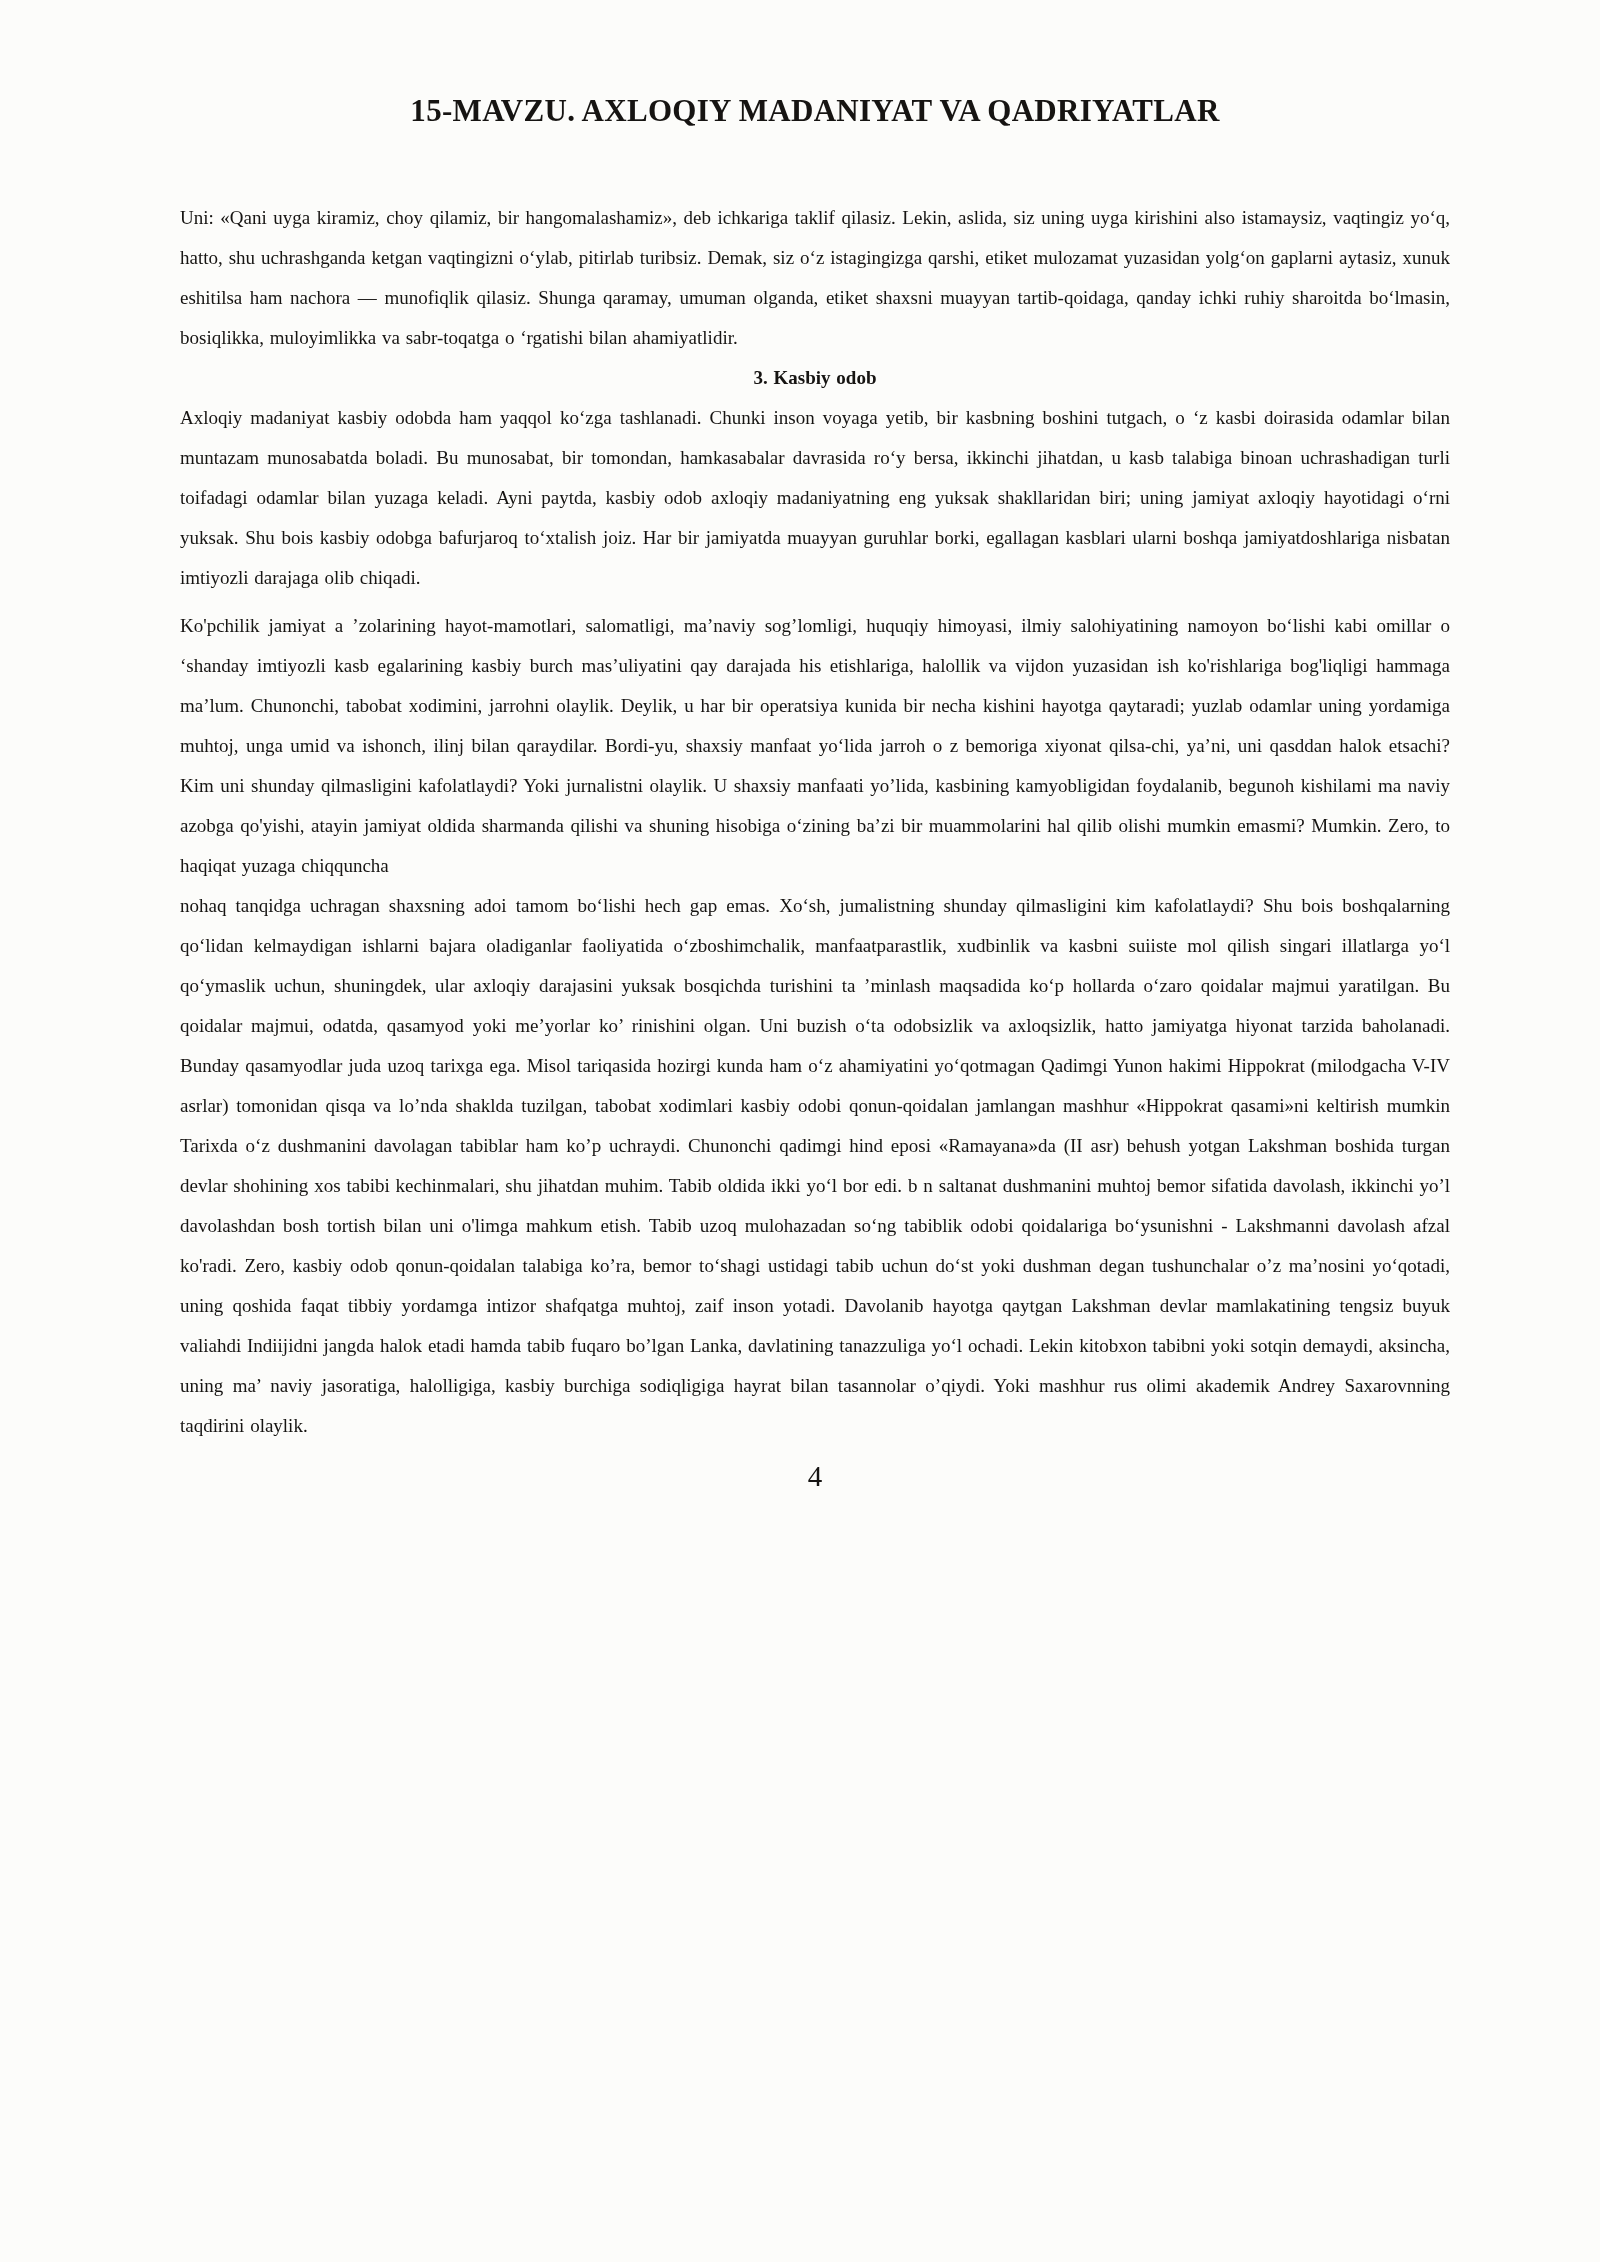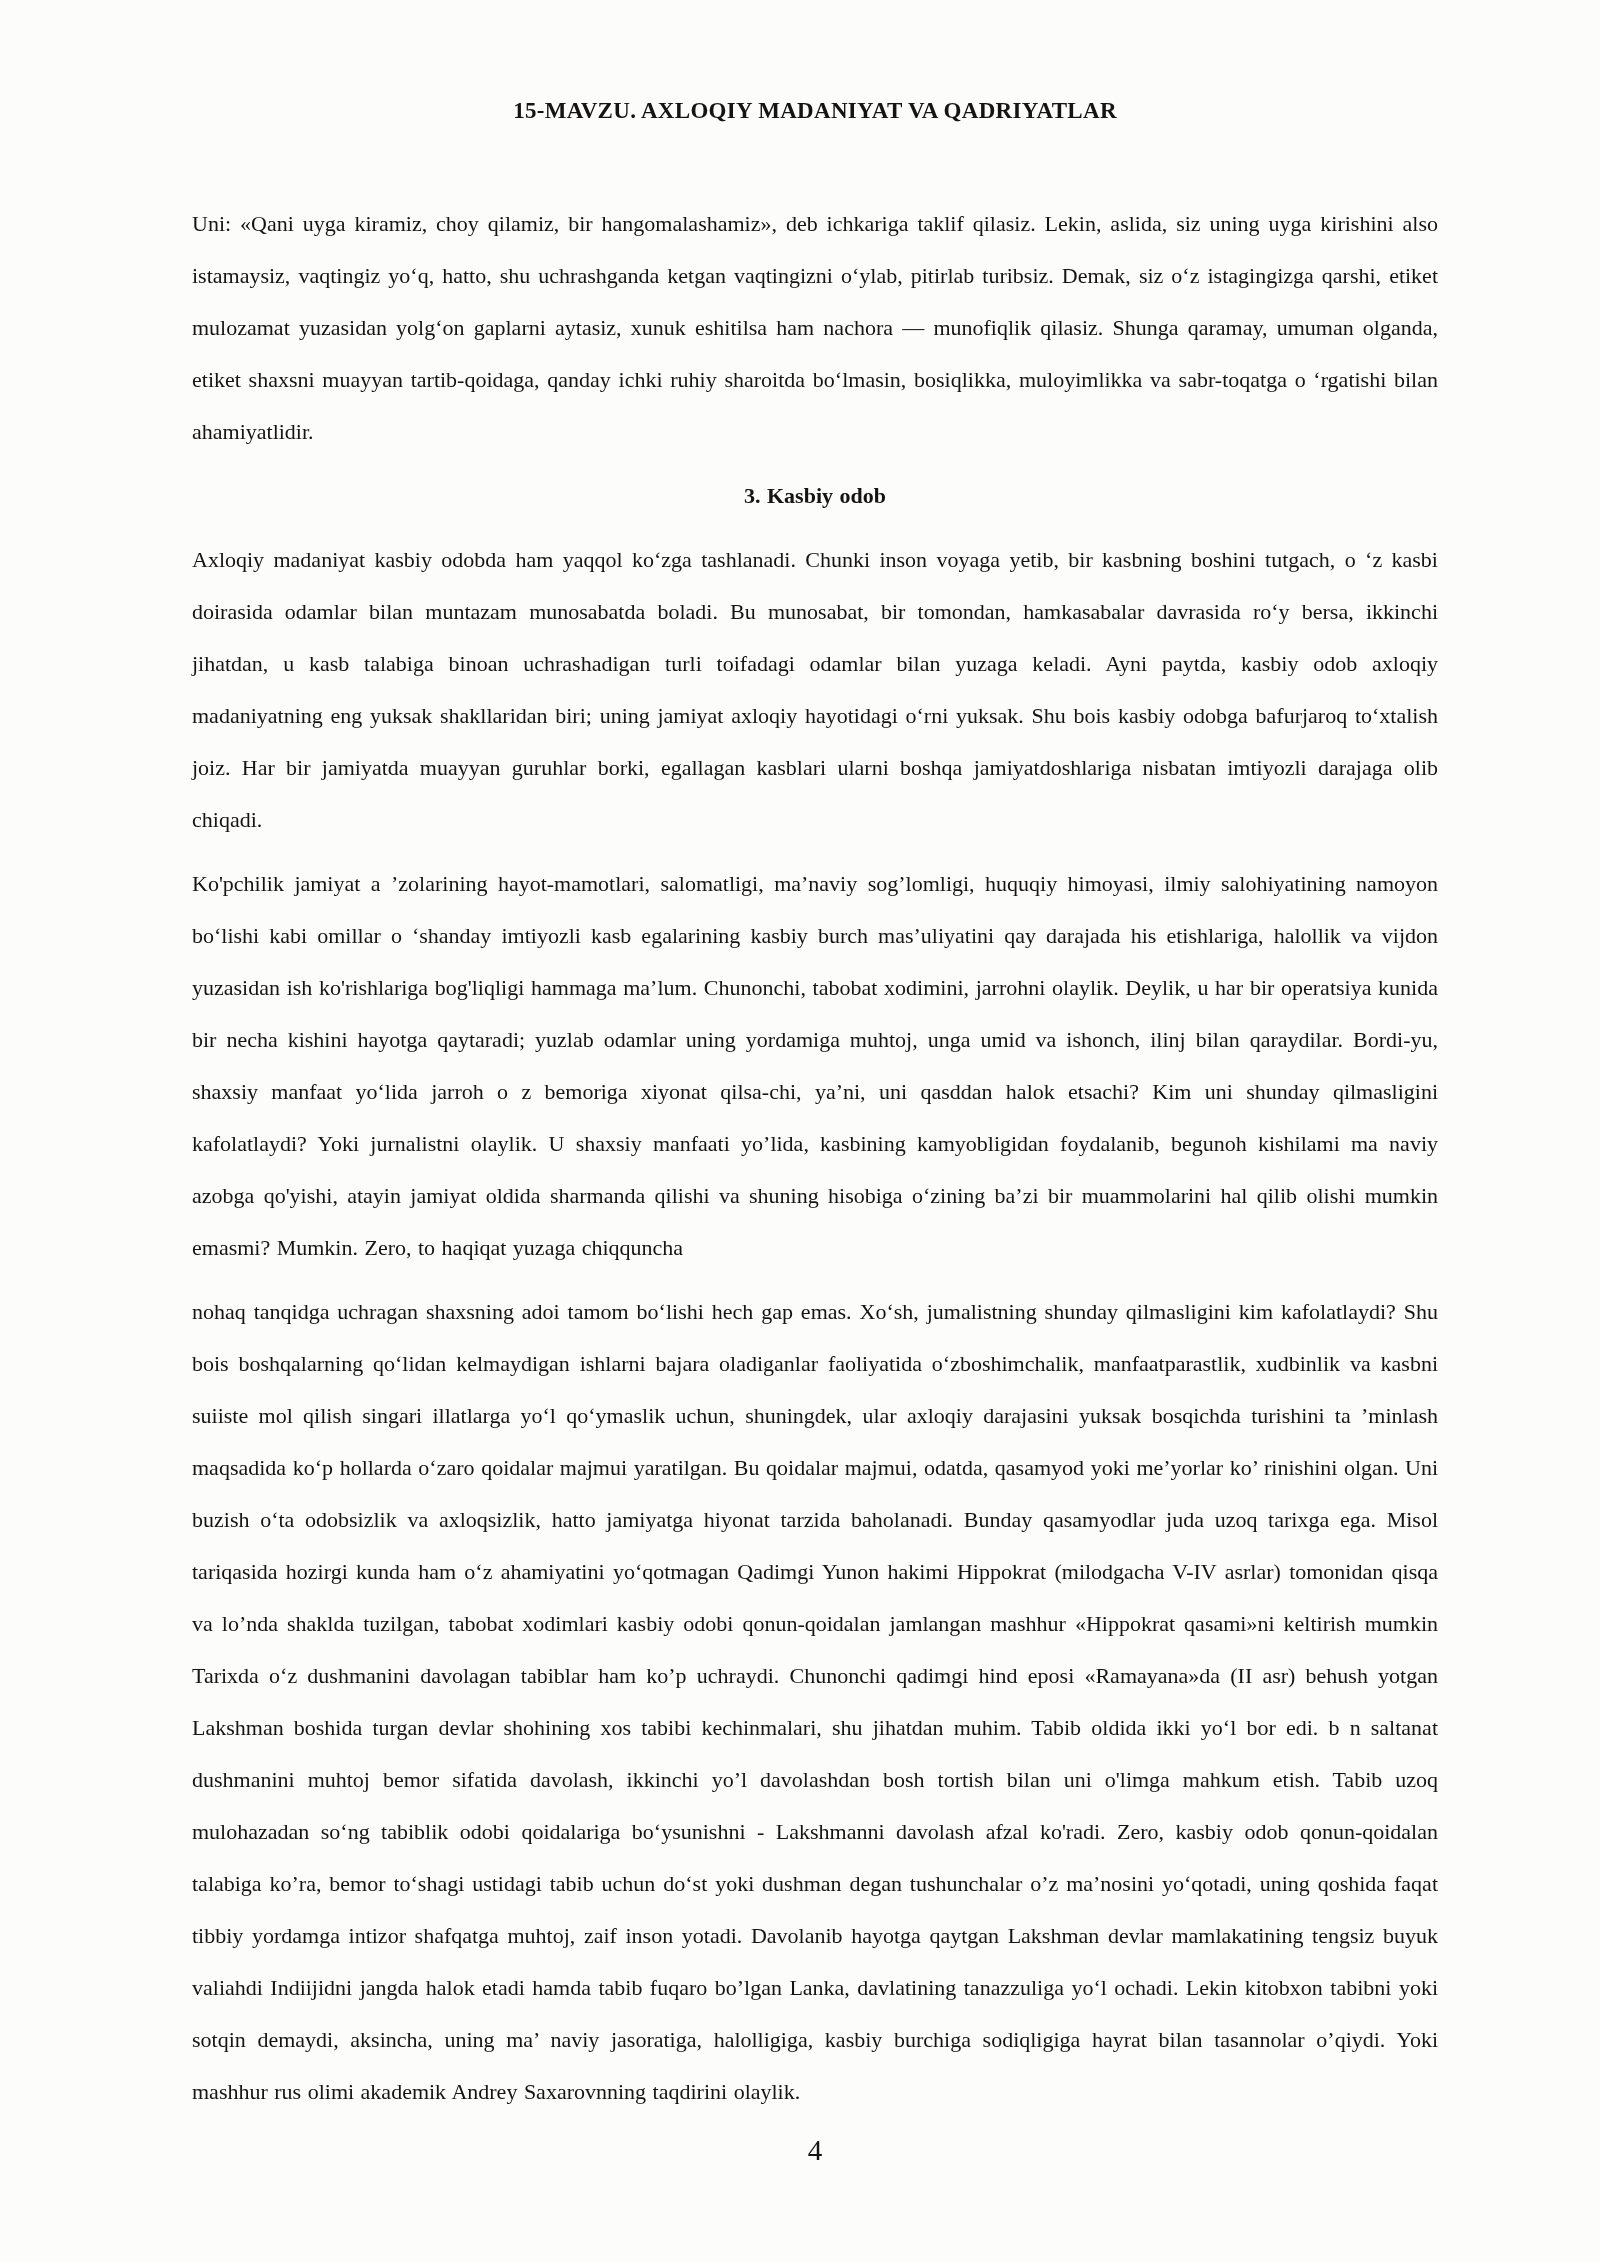--- a/index.html
+++ b/index.html
@@ -15,32 +15,32 @@
     overflow: hidden;
   }
   .page {
     box-sizing: border-box;
     width: 1600px;
     height: 2262px;
     padding: 94px 150px 0 180px;
     background: #fcfcfa;
   }
   .doc-title {
-    font-size: 23px;
+    font-size: 31px;
     font-weight: bold;
     text-align: center;
     letter-spacing: 0.3px;
     margin: 0 0 70px 0;
     line-height: 34px;
   }
   .body-text p {
-    font-size: 22px;
-    line-height: 52px;
+    font-size: 19px;
+    line-height: 40px;
     text-align: justify;
-    margin: 12px;
+    margin: 0;
     word-spacing: 1px;
   }
   .body-text p.section-heading {
     font-weight: bold;
     text-align: center;
   }
   .body-text p.para-gap {
     margin-top: 8px;
   }
   .page-number {

